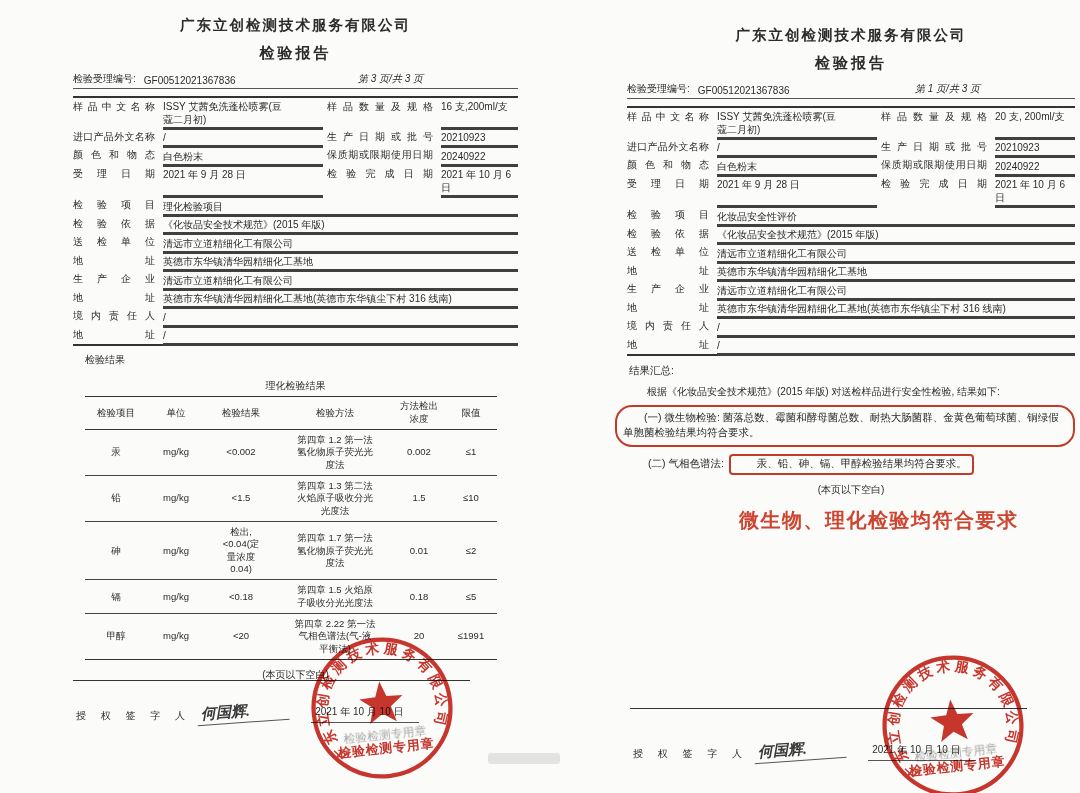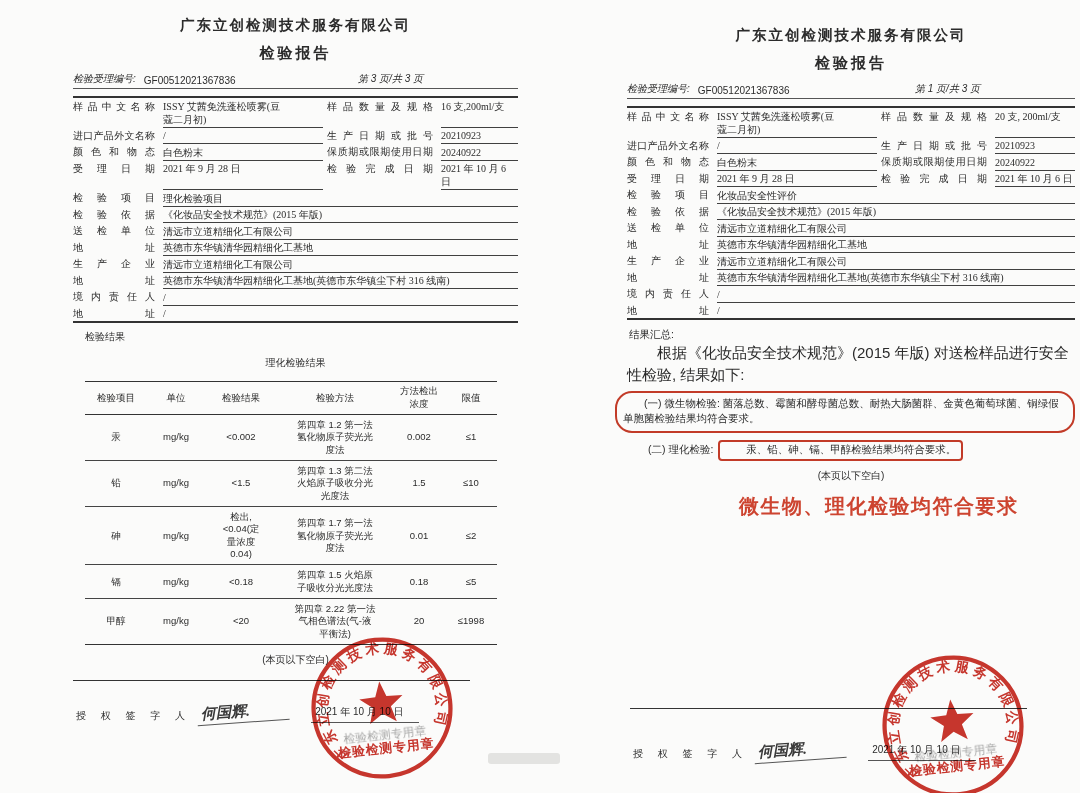--- a/index.html
+++ b/index.html
@@ -5,31 +5,31 @@
   * { margin:0; padding:0; box-sizing:border-box; }
   html,body { width:1080px; height:793px; overflow:hidden;
     background:#fbfbfa; font-family:"Liberation Sans","DejaVu Sans",sans-serif; color:#2b2b2b; }
   .page { position:absolute; width:500px; height:783px; background:transparent; }
   #pageL { left:28px; top:4px; padding:0 10px 0 45px; }
   #pageR { left:585px; top:14px; padding:0 10px 0 42px; }
   .company { text-align:center; font-size:14.5px; font-weight:bold; letter-spacing:2px; margin-top:12px; }
   .rtitle  { text-align:center; font-size:15px; font-weight:bold; letter-spacing:3px; margin-top:9px; }
   .acceptrow { display:flex; align-items:flex-end; margin-top:9px; font-size:10px;
     border-bottom:1.5px solid #555; padding-bottom:2px; }
-  .acceptrow .al { margin-right:8px;font-style:italic; }
+  .acceptrow .al { margin-right:8px; }
   .acceptrow .pi { margin-left:auto; margin-right:95px;font-style:italic; }
   table.kv { width:100%; border-collapse:collapse; border-top:2px solid #333; border-bottom:2px solid #333; margin-top:7px; }
   table.kv td { font-size:10px; vertical-align:top; padding:1.5px 2px 1px 0; line-height:1.3; }
   td.lab { text-align:justify; text-align-last:justify; padding-right:8px !important; white-space:nowrap; }
   td.w1 { width:90px; } td.w2 { width:118px; padding-left:4px !important; }
-  td.val { border-bottom:1px solid #404040; white-space:pre-line;font-family:Liberation Serif, serif; }
+  td.val { border-bottom:3px solid #404040; white-space:pre-line; }
   td.v1 { width:160px; padding-right:10px !important; }
   .reslabel { font-size:10px; margin:7px 0 0 12px; }
   .tbltitle { text-align:center; font-size:10px; margin-top:12px; }
-  table.res { border-collapse:collapse; margin:11px auto 0 12px; width:412px;
+  table.res { border-collapse:collapse; margin:3px auto 0 12px; width:412px;
     border-top:1.8px solid #333; border-bottom:1.8px solid #333; }
   table.res th { font-size:9.5px; font-weight:normal; padding:3px 1px; border-bottom:1.8px solid #333; white-space:pre-line; }
   table.res td { font-size:9.5px; text-align:center; padding:4px 1px; line-height:1.3;
     border-bottom:1.4px solid #444; white-space:pre-line; }
   table.res tr:last-child td { border-bottom:none; }
   .c-item{width:62px} .c-unit{width:58px} .c-result{width:72px} .c-method{width:116px} .c-loq{width:52px} .c-limit{width:52px}
   .blanknote { text-align:center; font-size:10px; margin-top:8px; }
   .sigline { position:absolute; left:45px; right:58px; border-top:1.5px solid #333; }
   #pageL .sigline { top:676px; } #pageR .sigline { top:694px; }
   .sigrow { position:absolute; left:48px; right:10px; display:flex; align-items:flex-end; font-size:10px; }
@@ -37,21 +37,21 @@
   .siglab { letter-spacing:6px; }
   .signame { display:inline-block; min-width:92px; border-bottom:1px solid #555; margin-left:6px;
     font-size:15px; font-weight:bold; font-style:italic; transform:rotate(-4deg);
     font-family:"Liberation Serif","DejaVu Serif",serif; color:#3a3a3a; padding:0 4px 1px 4px; }
   .sigdate { display:inline-block; min-width:108px; border-bottom:1px solid #555; margin-left:22px; padding:0 4px 3px 4px; }
   .stamp { position:absolute; width:152px; height:152px; opacity:.93; mix-blend-mode:multiply; transform:rotate(-6deg); }
   #pageL .stamp { left:278px; top:628px; }
   #pageR .stamp { left:292px; top:636px; }
   
   .sumhead { font-size:10.5px; margin:8px 0 0 2px; }
-  .sumintro { font-size:15px; text-indent:2em; line-height:1.45; }
+  .sumintro { font-size:10px; margin-top:7px; text-indent:2em; line-height:1.45; }
   .redbox1 { border:2.5px solid #c23b28; border-radius:17px; margin:5px 0 0 -12px; padding:3px 6px 4px 6px; }
   .redbox1 p { font-size:10.5px; line-height:1.5; text-indent:2em; }
   .sumline2 { font-size:10.5px; margin-top:7px; text-indent:2em; }
   .redbox2 { display:inline-block; border:2.5px solid #c23b28; border-radius:4px; padding:1px 5px 2px 5px; margin-left:2px; }
   .annotation { font-size:20px; font-weight:bold; color:#cd4430; letter-spacing:1.5px; margin:10px 0 0 112px; }
   .artifact { position:absolute; left:488px; top:753px; width:72px; height:11px; background:#e3e3e1; border-radius:3px; }
 </style>
 </head>
 <body>
 
@@ -184,21 +184,21 @@
       <td>≤5</td>
     </tr>
     <tr>
       <td>甲醇</td>
       <td>mg/kg</td>
       <td>&lt;20</td>
       <td>第四章 2.22 第一法
 气相色谱法(气-液
 平衡法)</td>
       <td>20</td>
-      <td>≤1998</td>
+      <td>≤1991</td>
     </tr>
   </tbody>
     </table>
 
   <div class="blanknote">(本页以下空白)</div>
 
   <div class="sigline"></div>
   <div class="sigrow">
     <span class="siglab">授 权 签 字 人</span>
     <span class="signame">何国辉.</span>
@@ -295,21 +295,21 @@
     </table>
 
   <div class="sumhead">结果汇总:</div>
   <div class="sumintro">根据《化妆品安全技术规范》(2015 年版) 对送检样品进行安全性检验, 结果如下:</div>
 
   <div class="redbox1">
     <p>(一) 微生物检验: 菌落总数、霉菌和酵母菌总数、耐热大肠菌群、金黄色葡萄球菌、铜绿假单胞菌检验结果均符合要求。</p>
   </div>
 
   <div class="sumline2">
-    <span>(二) 理化检验:</span>
+    <span>(二) 气相色谱法:</span>
     <span class="redbox2">汞、铅、砷、镉、甲醇检验结果均符合要求。</span>
   </div>
 
   <div class="blanknote">(本页以下空白)</div>
 
   <div class="annotation">微生物、理化检验均符合要求</div>
 
   <div class="sigline"></div>
   <div class="sigrow">
     <span class="siglab">授 权 签 字 人</span>

